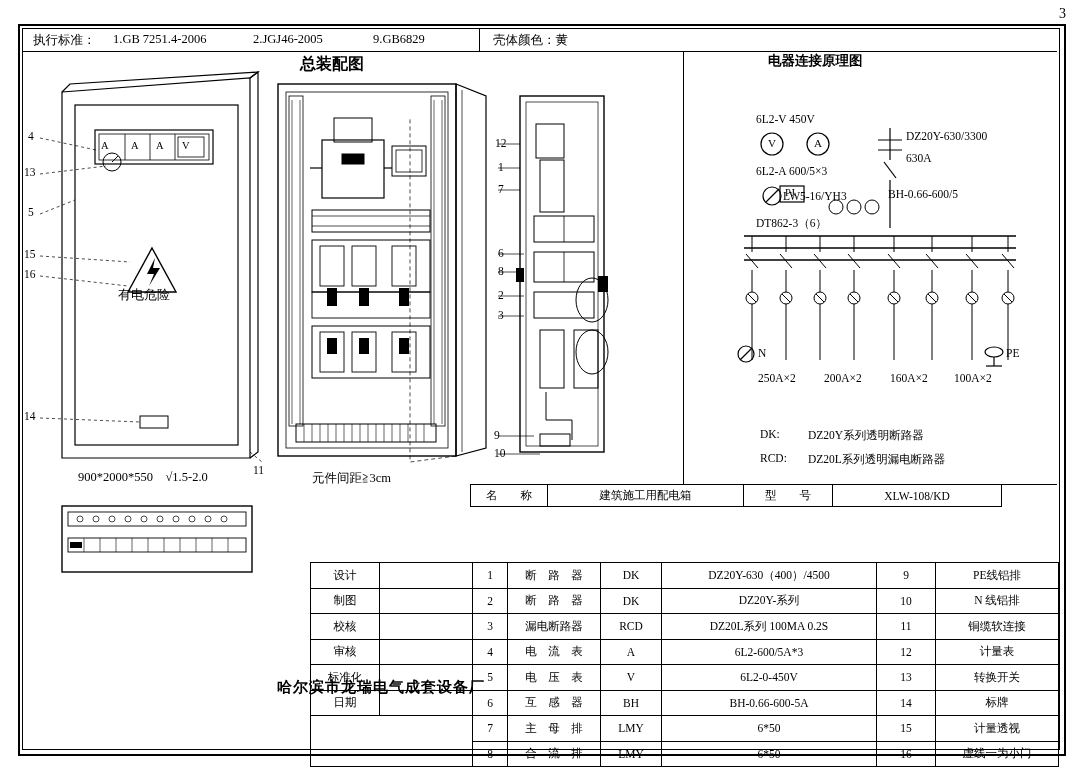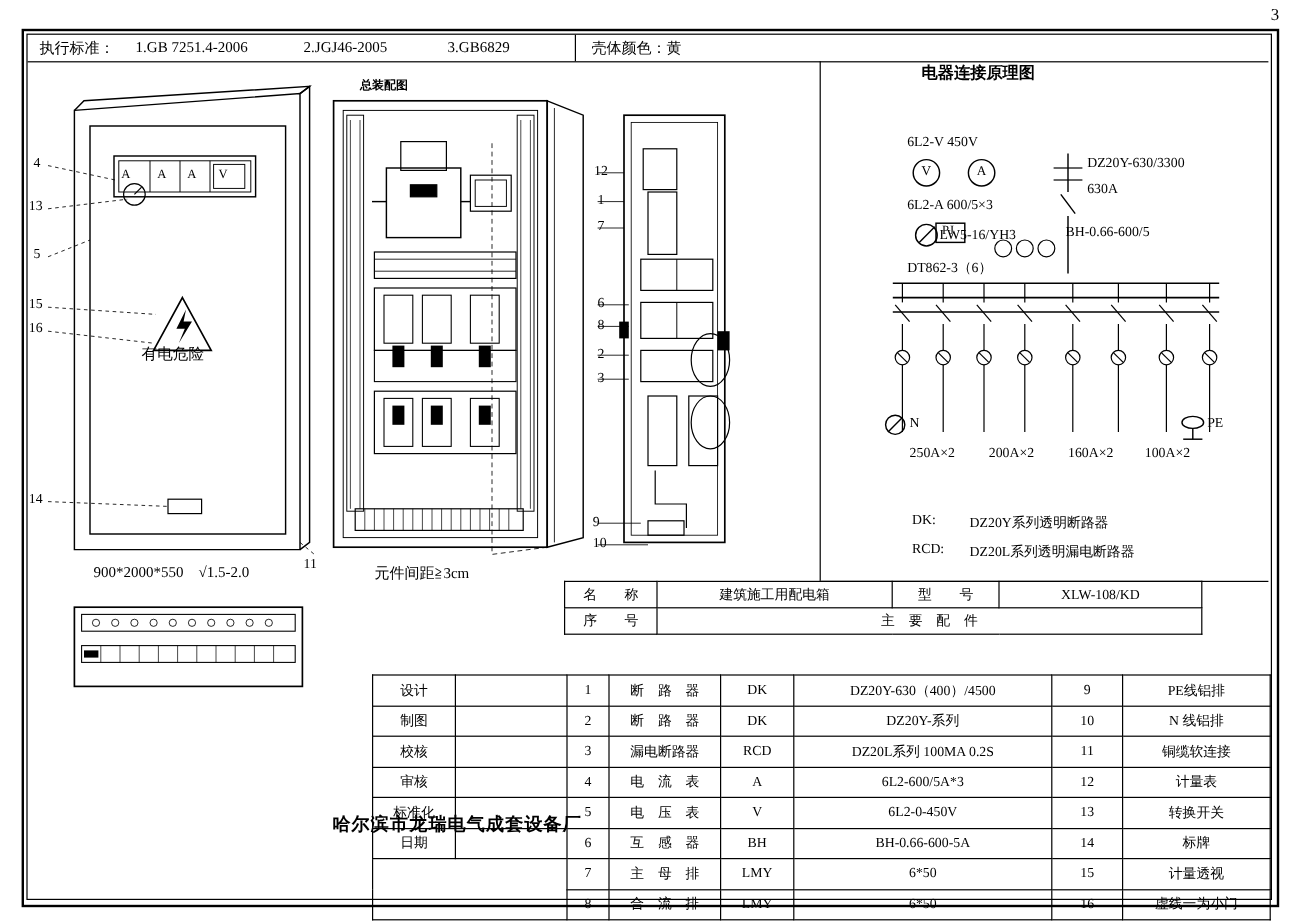--- a/index.html
+++ b/index.html
@@ -16,21 +16,21 @@
   .hdr-1{left:90px;}
   .hdr-2{left:230px;}
   .hdr-3{left:350px;}
   .hdr-sep{position:absolute;left:456px;top:0;width:1px;height:22px;background:#000;}
   .hdr-color{left:470px;}
 
   
   .vdiv{position:absolute;left:683px;top:51px;width:1px;height:433px;background:#000;}
   .hdiv{position:absolute;left:683px;top:484px;width:374px;height:1px;background:#000;}
 
-  .title-mid{position:absolute;left:300px;top:64px;font-size:10px;font-weight:bold;}
+  .title-mid{position:absolute;left:300px;top:54px;font-size:16px;font-weight:bold;}
   .title-right{position:absolute;left:768px;top:52px;font-size:13.5px;font-weight:bold;}
 
   .lbl{position:absolute;font-size:11.5px;}
   .sm{font-size:10.5px;}
 
   
   .cap1{position:absolute;left:78px;top:470px;font-size:12.5px;}
   .cap2{position:absolute;left:312px;top:470px;font-size:12.5px;}
 
   
@@ -57,21 +57,21 @@
 
   <div class="pagenum">3</div>
 
   <div class="frame"></div>
   <div class="inner"></div>
 
   <div class="hdrbar">
     <span class="cell hdr-std">执行标准：</span>
     <span class="cell hdr-1">1.GB 7251.4-2006</span>
     <span class="cell hdr-2">2.JGJ46-2005</span>
-    <span class="cell hdr-3">3.GB6829</span>
+    <span class="cell hdr-3">9.GB6829</span>
     <span class="hdr-sep"></span>
     <span class="cell hdr-color">壳体颜色：黄</span>
   </div>
 
   <div class="vdiv"></div>
   <div class="hdiv"></div>
 
   <div class="title-mid">总装配图</div>
   <div class="title-right">电器连接原理图</div>
 
@@ -402,24 +402,20 @@
   <div class="rt" style="left:808px;top:452px">DZ20L系列透明漏电断路器</div>
 
   <table class="t-top">
     <tbody>
         <tr>
       <td style="width:76px">名　　称</td>
       <td style="width:195px">建筑施工用配电箱</td>
       <td style="width:88px">型　　号</td>
       <td style="width:168px">XLW-108/KD</td>
     </tr>
-    <tr>
-      <td>序　　号</td>
-      <td colspan="3">主　要　配　件</td>
-    </tr>
   </tbody>
     </table>
 
   <table class="t-main">
     <tbody>
         <tr>
       <td style="width:68px">设计</td>
       <td style="width:92px">&nbsp;</td>
       <td style="width:34px">1</td>
       <td style="width:92px">断　路　器</td>

